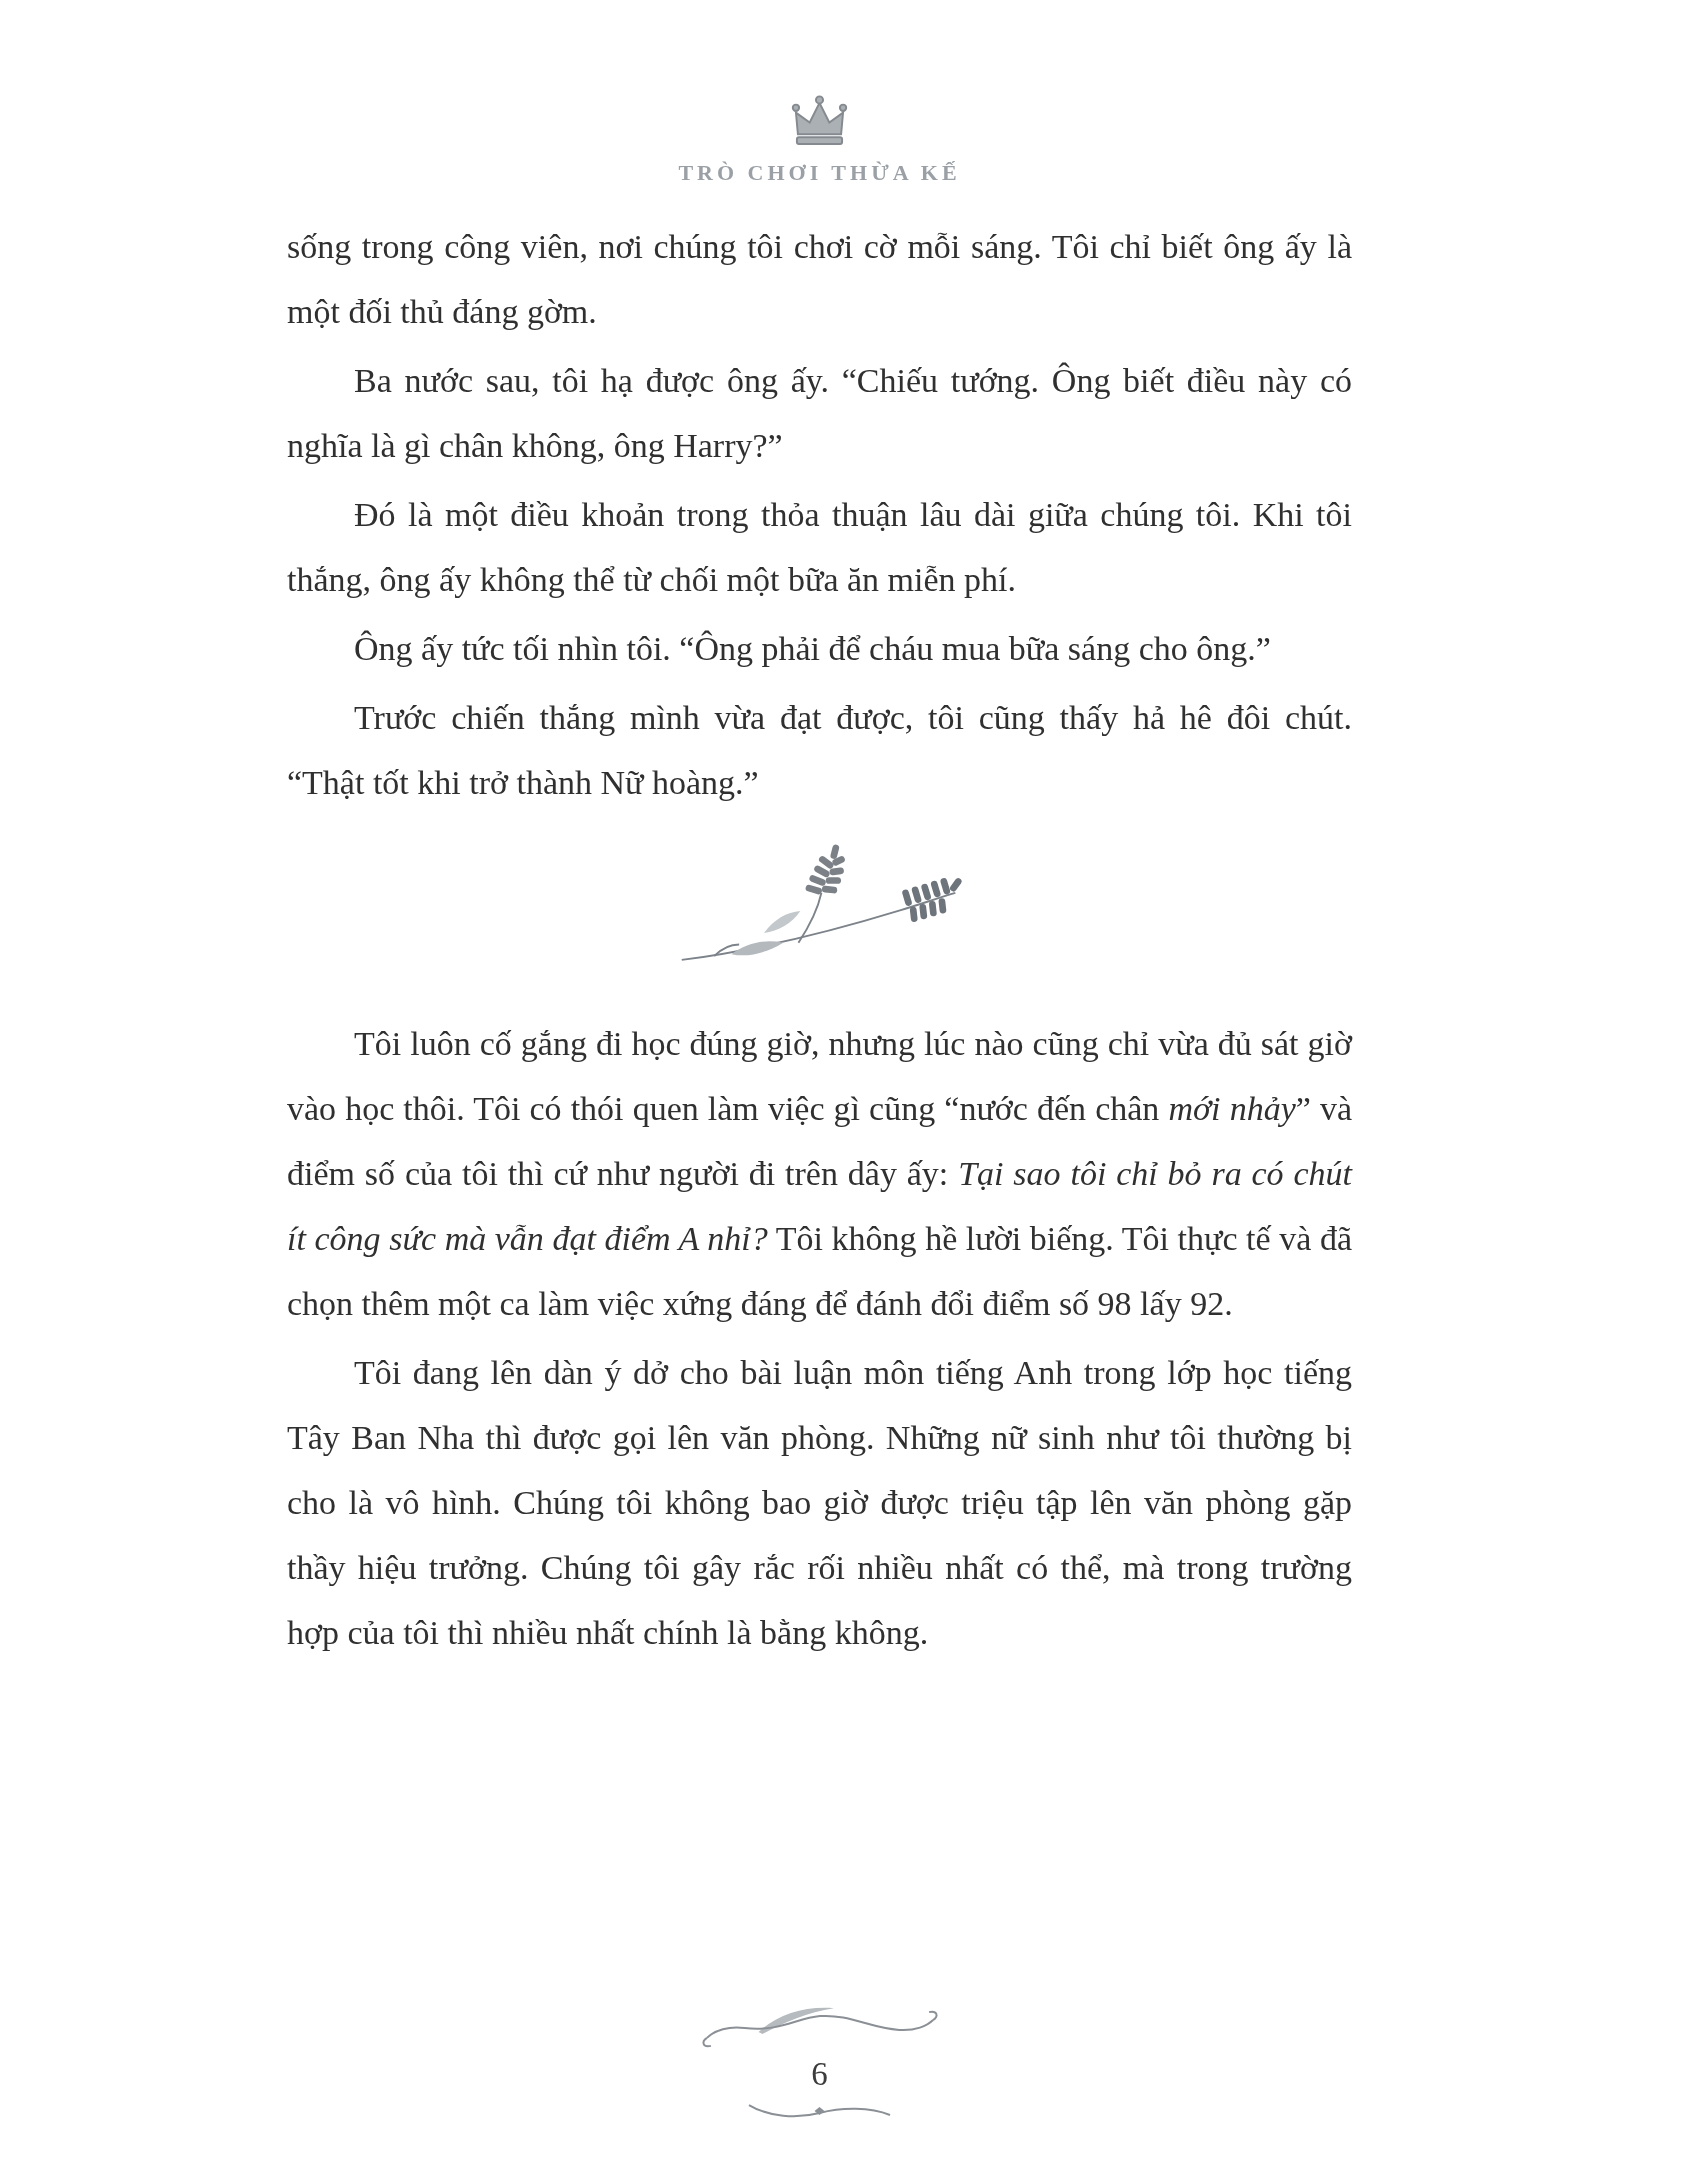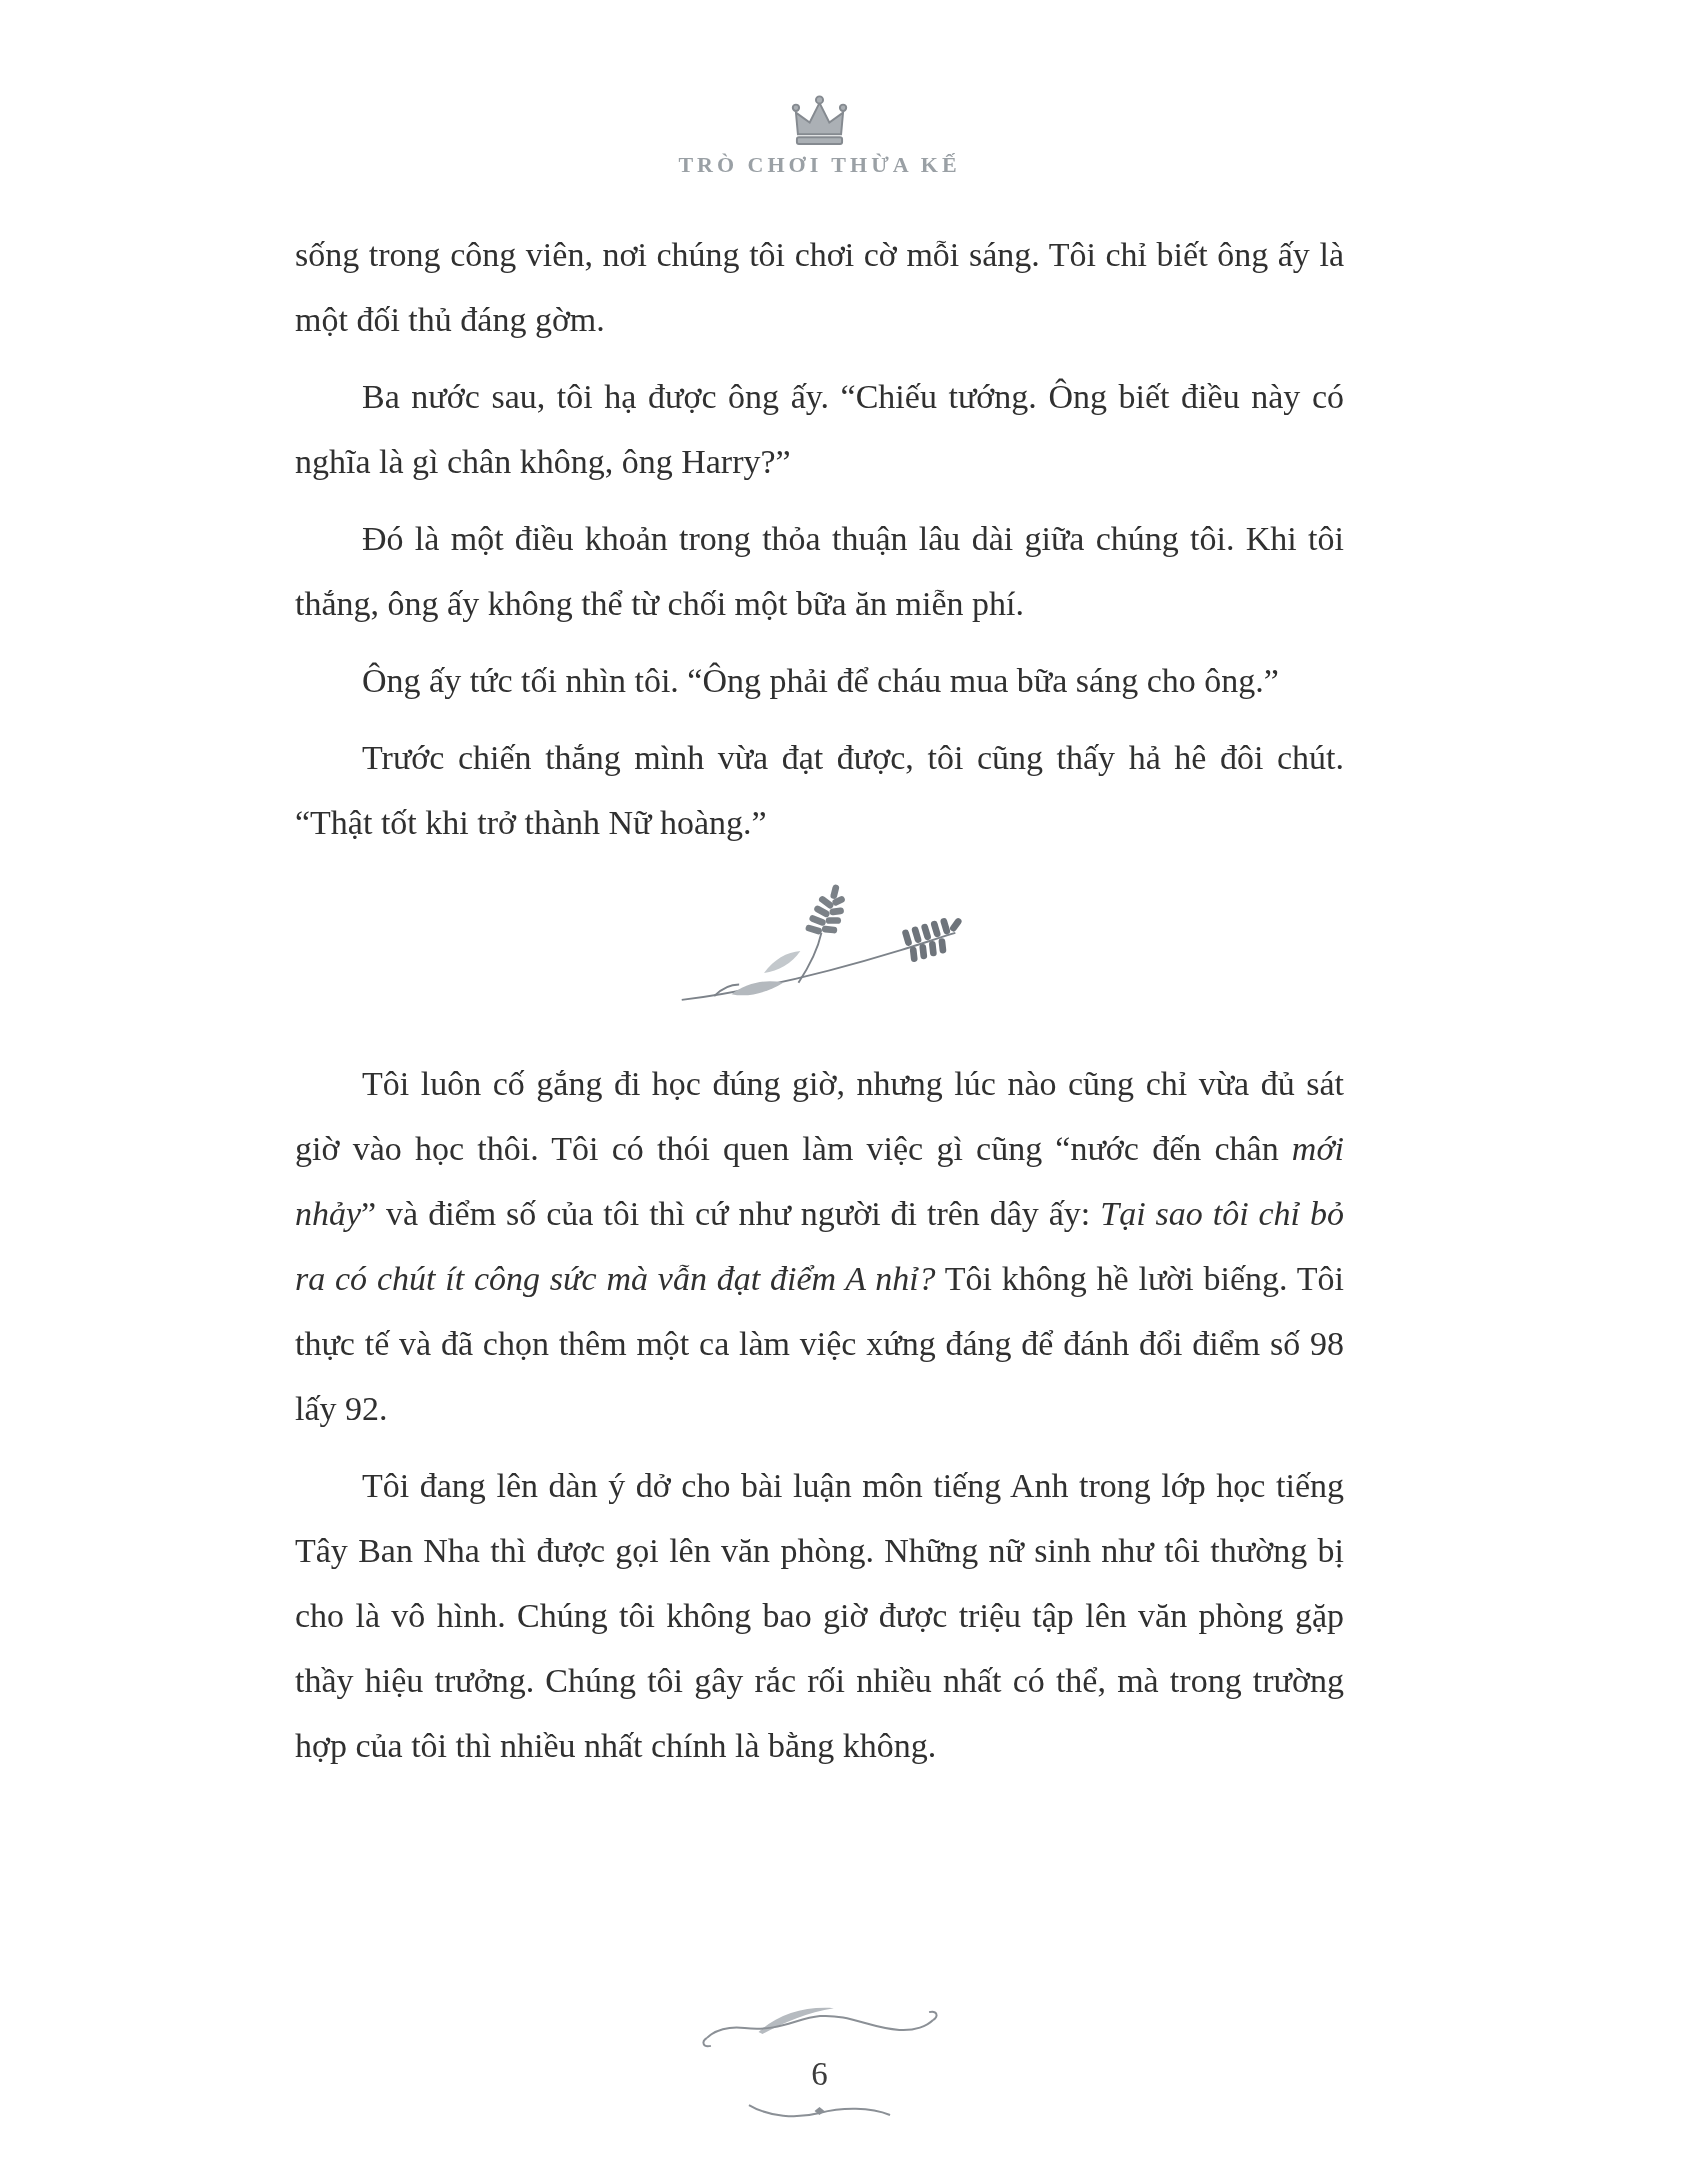--- a/index.html
+++ b/index.html
@@ -13,34 +13,34 @@
   }
   .page { position: absolute; inset: 0; background: #ffffff; }
 
   .page-header {
     position: absolute; left: 283px; width: 1073px; top: 95px;
     text-align: center;
   }
   .crown { line-height: 0; }
   .crown svg { width: 71px; height: 53px; }
   .book-title {
-    margin-top: 4px;
+    margin-top: 12px;
     font-size: 22px;
     font-weight: bold;
     letter-spacing: 4px;
     color: #9aa0a5;
   }
 
   .page-body {
     position: absolute; left: 283px; width: 1073px; top: 210px;
     font-size: 34px;
     line-height: 65px;
     text-align: justify;
   }
-  .para { margin: 12px; text-indent: 67px; }
+  .para { margin: 4px; text-indent: 67px; }
   .para.no-indent { text-indent: 0; }
   .para em { }
 
   .divider { width: 287px; margin: 26px auto; line-height: 0; }
   .divider svg { width: 287px; height: 144px; }
 
   .page-footer {
     position: absolute; left: 283px; width: 1073px; bottom: 55px;
     text-align: center;
   }

